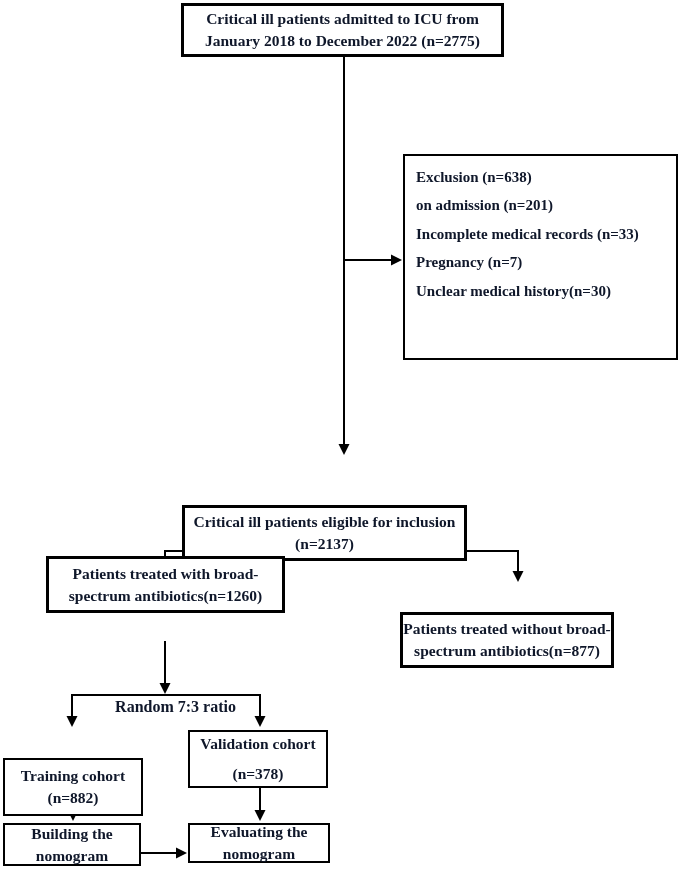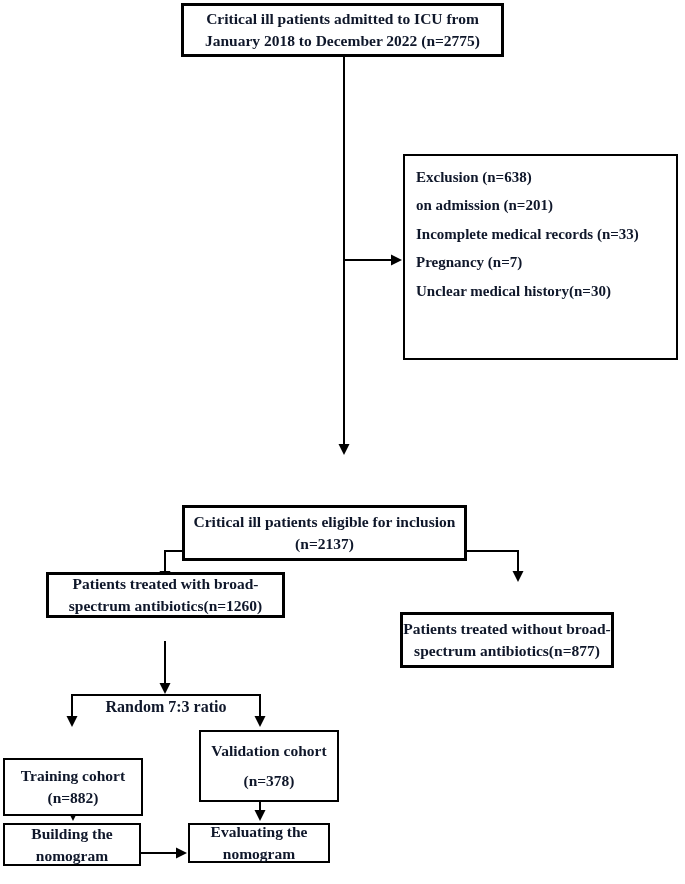--- a/index.html
+++ b/index.html
@@ -18,21 +18,21 @@
   }
   .box.thick { border-width:3px; }
   .box .bline { white-space:nowrap; }
   .exclusion-box {
     align-items:flex-start; justify-content:flex-start;
     text-align:right; padding:7px 6px 0 11px; font-size:15px;
   }
   .exclusion-box .xline { line-height:28.4px; white-space:nowrap; }
   .ratio-label {
     position:absolute; left:96px; top:697px; width:140px;
-    text-align:center; font-size:16px; line-height:1.2; white-space:nowrap;
+    text-align:right; font-size:16px; line-height:1.2; white-space:nowrap;
   }
 </style>
 </head>
 <body>
 
 <div class="stage">
 
   <svg class="arrow-layer" width="685" height="884" viewBox="0 0 685 884">
 
     <line x1="344" y1="57" x2="344" y2="446" stroke-width="2" stroke="#000000"></line>
@@ -77,38 +77,38 @@
     <div class="xline">Incomplete medical records (n=33)</div>
     <div class="xline">Pregnancy (n=7)</div>
     <div class="xline">Unclear medical history(n=30)</div>
   </div>
 
   <div class="box thick" style="left:182px; top:457px; width:285px; height:56px;margin-top:48px;">
     <div class="bline">Critical ill patients eligible for inclusion</div>
     <div class="bline">(n=2137)</div>
   </div>
 
-  <div class="box thick" style="left:46px; top:572px; width:239px; height:46px;">
+  <div class="box thick" style="left:46px; top:556px; width:239px; height:57px;">
     <div class="bline">Patients treated with broad-</div>
     <div class="bline">spectrum antibiotics(n=1260)</div>
   </div>
 
   <div class="box thick" style="left:400px; top:612px; width:214px; height:56px;">
     <div class="bline">Patients treated without broad-</div>
     <div class="bline">spectrum antibiotics(n=877)</div>
   </div>
 
   <div class="ratio-label">Random 7:3 ratio</div>
 
   <div class="box" style="left:3px; top:758px; width:140px; height:58px;">
     <div class="bline">Training cohort</div>
     <div class="bline">(n=882)</div>
   </div>
 
-  <div class="box" style="left:199px; top:730px; width:140px; height:72px;gap:8px;">
+  <div class="box" style="left:188px; top:730px; width:140px; height:58px;gap:8px;">
     <div class="bline">Validation cohort</div>
     <div class="bline">(n=378)</div>
   </div>
 
   <div class="box" style="left:3px; top:823px; width:138px; height:43px;">
     <div class="bline">Building the</div>
     <div class="bline">nomogram</div>
   </div>
 
   <div class="box" style="left:188px; top:823px; width:142px; height:40px;">

